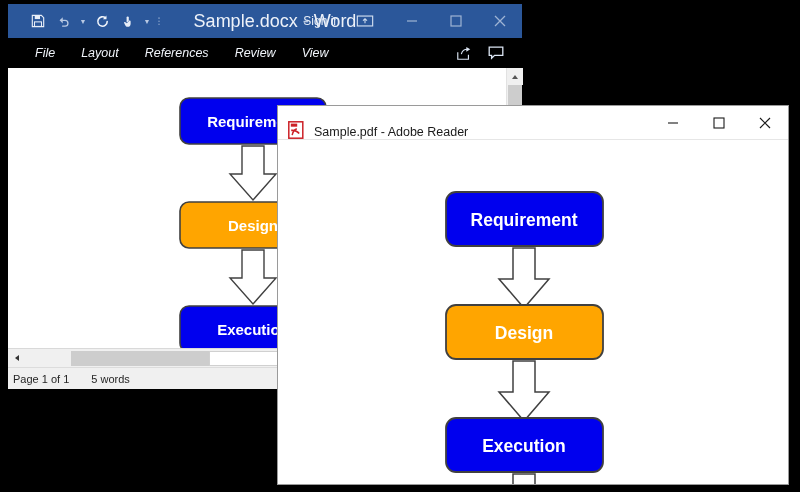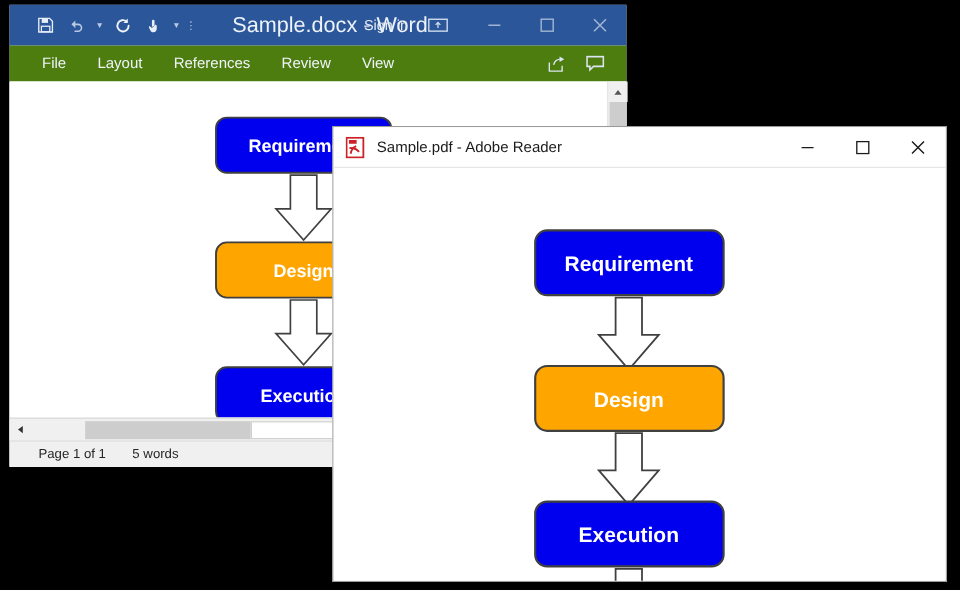--- a/index.html
+++ b/index.html
@@ -103,26 +103,27 @@
     width: 44px;
     height: 34px;
     display: flex;
     align-items: center;
     justify-content: center;
     color: #9fb4d4;
   }
 
   .word-ribbon {
     height: 30px;
-    background: #4d7c0f;
+    background: #000000;
     position: relative;
     display: flex;
     align-items: flex-end;
     padding-left: 14px;
     box-sizing: border-box;
+    font-style: italic;
   }
   .rb-tab {
     color: #f0f4fa;
     font-size: 12.5px;
     padding: 0 13px;
     line-height: 30px;
     white-space: nowrap;
   }
   .tellme {
     display: flex;
@@ -241,40 +242,40 @@
     left: 0; right: 0; bottom: 0;
     height: 22px;
     background: #f0f0f0;
     border-top: 1px solid #dcdcdc;
     box-sizing: border-box;
     display: flex;
     align-items: center;
     font-size: 11px;
     color: #262626;
   }
-  .word-status .st { padding-left: 24px; white-space: nowrap; }
+  .word-status .st { padding-left: 5px; white-space: nowrap; }
   .word-status .st2 { padding-left: 22px; text-align: center; }
 
   
   #pdf-window {
     position: absolute;
     left: 277px;
     top: 105px;
     width: 512px;
     height: 380px;
     background: #ffffff;
     border: 1px solid #9a9a9a;
     box-sizing: border-box;
     box-shadow: 0 0 0 0 rgba(0,0,0,0);
   }
   .pdf-titlebar {
     height: 34px;
     background: #ffffff;
     display: flex;
-    align-items: center;
+    align-items: flex-end;
     position: relative;
     border-bottom: 1px solid #e6e6e6;
     box-sizing: border-box;
   }
   .pdf-icon {
     margin-left: 10px;
     width: 17px;
     height: 18px;
     position: relative;
     flex: none;

